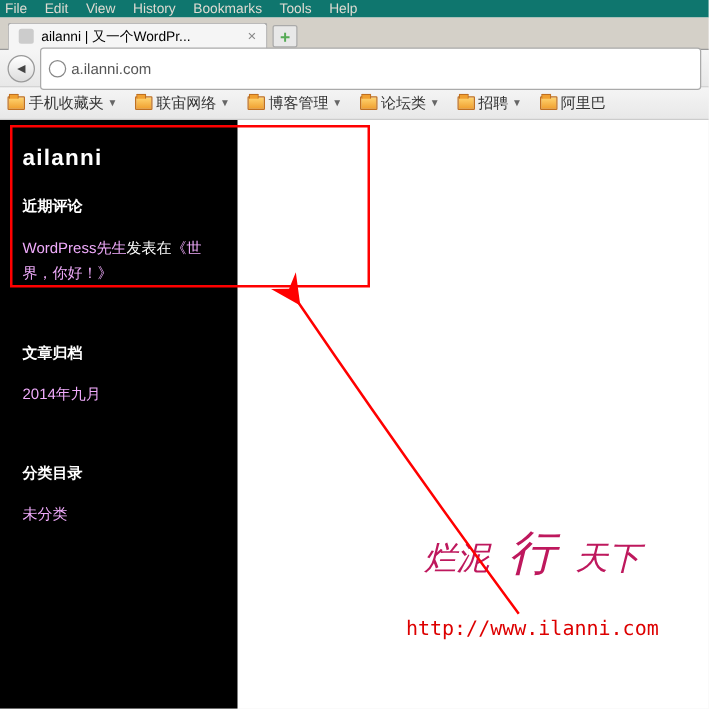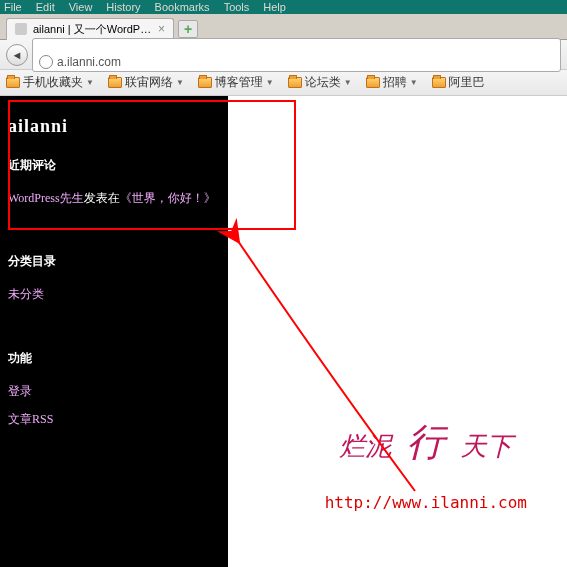--- a/index.html
+++ b/index.html
@@ -1,36 +1,36 @@
 <!DOCTYPE html>
 <html><head>
 <meta charset="utf-8">
 <style>
 *{box-sizing:border-box;margin:0;padding:0;}
 body{font-family:"Microsoft YaHei",Arial,sans-serif;width:567px;height:567px;overflow:hidden;background:#f0f0f0;position:relative;}
 .menubar{background:#0f766e;color:#dfdbd2;height:14px;display:flex;align-items:center;font-size:11px;padding:0 4px;gap:14px;}
 .menubar span{cursor:default;}
 .tabbar{background:#d4d0c8;height:26px;display:flex;align-items:center;padding:4px 6px 0 6px;border-bottom:1px solid #999;}
-.tab{background:#f5f5f5;border:1px solid #aaa;border-bottom:none;border-radius:3px 3px 0 0;padding:3px 8px;font-size:11px;display:flex;align-items:center;gap:6px;width:168px;margin-right:4px;}
+.tab{background:#f5f5f5;border:1px solid #aaa;border-bottom:none;border-radius:3px 3px 0 0;padding:3px 8px;font-size:11px;display:flex;align-items:center;gap:6px;width:208px;margin-right:4px;}
 .tab .favicon{width:12px;height:12px;background:#ccc;border-radius:2px;}
 .tab .title{flex:1;overflow:hidden;text-overflow:ellipsis;white-space:nowrap;}
 .tab .close{color:#888;font-size:12px;cursor:pointer;}
 .newtab{width:20px;height:18px;background:#e8e8e8;border:1px solid #aaa;border-radius:2px;display:flex;align-items:center;justify-content:center;color:#5a5;font-weight:bold;font-size:14px;cursor:pointer;}
 .navbar{background:linear-gradient(#f5f5f5,#e8e8e8);height:30px;display:flex;align-items:center;padding:0 6px;gap:4px;border-bottom:1px solid #ccc;}
 .navbtn{width:22px;height:22px;border-radius:50%;background:linear-gradient(#fff,#ddd);border:1px solid #999;display:flex;align-items:center;justify-content:center;font-size:11px;color:#444;cursor:pointer;}
-.urlbar{flex:1;height:22px;background:#fff;border:1px solid #aaa;border-radius:3px;display:flex;align-items:flex-start;padding:16px 6px;gap:4px;font-size:12px;}
+.urlbar{flex:1;height:22px;background:#fff;border:1px solid #aaa;border-radius:3px;display:flex;align-items:center;padding:16px 6px;gap:4px;font-size:12px;}
 .urlbar .globe{width:14px;height:14px;border:1px solid #888;border-radius:50%;}
 .urlbar .url{color:#555;}
 .bookmarkbar{background:linear-gradient(#f5f5f5,#e8e8e8);height:26px;display:flex;align-items:center;padding:0 6px;gap:14px;border-bottom:1px solid #ccc;font-size:12px;}
 .bm{display:flex;align-items:center;gap:3px;color:#333;cursor:pointer;text-align:center;}
 .bm .folder{width:14px;height:11px;background:linear-gradient(#ffd470,#f0a030);border:1px solid #c07020;border-radius:1px;position:relative;}
 .bm .folder::before{content:"";position:absolute;top:-3px;left:0;width:6px;height:3px;background:#f0a030;border:1px solid #c07020;border-bottom:none;border-radius:1px 1px 0 0;}
 .bm .drop{font-size:8px;color:#666;}
 .content{background:#fff;position:relative;height:471px;}
-.sidebar{position:absolute;left:0;top:0;width:228px;height:100%;background:#000;color:#fff;padding:20px 8px;font-family:Liberation Serif, serif;}
+.sidebar{position:absolute;left:0;top:0;width:190px;height:100%;background:#000;color:#fff;padding:20px 18px;}
 .site-title{font-size:18px;font-weight:bold;margin-bottom:20px;letter-spacing:1px;}
 .widget-title{font-size:12px;font-weight:bold;margin-bottom:14px;}
 .widget-item{font-size:12px;line-height:1.7;margin-bottom:8px;}
 .widget-item a{color:#f0abfc;text-decoration:none;}
 .widget{margin-bottom:45px;}
 .redbox{position:absolute;left:8px;top:4px;width:288px;height:130px;border:2px solid #f00;z-index:10;pointer-events:none;}
 .arrow-svg{position:absolute;left:0;top:0;pointer-events:none;z-index:9;}
 .watermark{position:absolute;right:40px;bottom:55px;text-align:center;}
 .watermark .cn{font-family:Liberation Mono, monospace;font-size:26px;color:#be185d;font-style:italic;}
 .watermark .cn .big{font-size:38px;}
@@ -101,27 +101,26 @@
 <div class="content">
   <div class="sidebar">
     <div class="site-title">ailanni</div>
     <div class="widget">
       <div class="widget-title">近期评论</div>
       <div class="widget-item">
         <a>WordPress先生</a><span>发表在</span><a>《世界，你好！》</a>
       </div>
     </div>
     <div class="widget">
+      <div class="widget-title">文章归档</div>
+      <div class="widget-item"><a>2014年九月</a></div>
+    </div>
+    <div class="widget">
       <div class="widget-title">分类目录</div>
       <div class="widget-item"><a>未分类</a></div>
-    </div>
-    <div class="widget">
-      <div class="widget-title">功能</div>
-      <div class="widget-item"><a>登录</a></div>
-      <div class="widget-item"><a>文章RSS</a></div>
     </div>
   </div>
 
   <div class="redbox"></div>
 
   <svg class="arrow-svg" width="567" height="471">
     <defs>
         <marker id="ah" markerWidth="12" markerHeight="12" refX="2" refY="6" orient="auto">
           <path d="M12,0 L0,6 L12,12 L8,6 Z" fill="#f00"></path>
         </marker>

